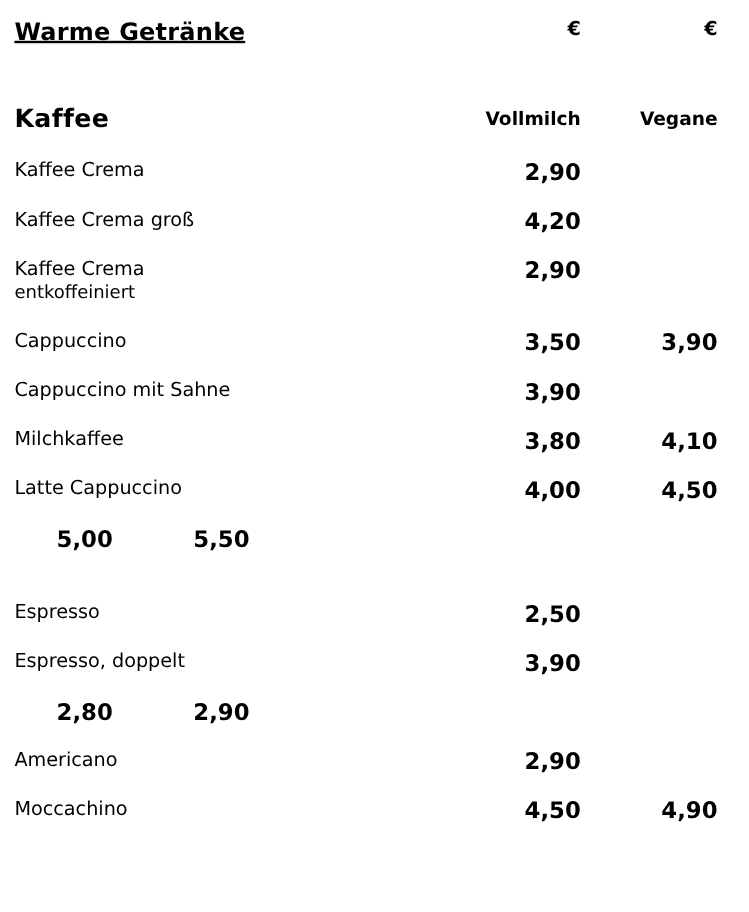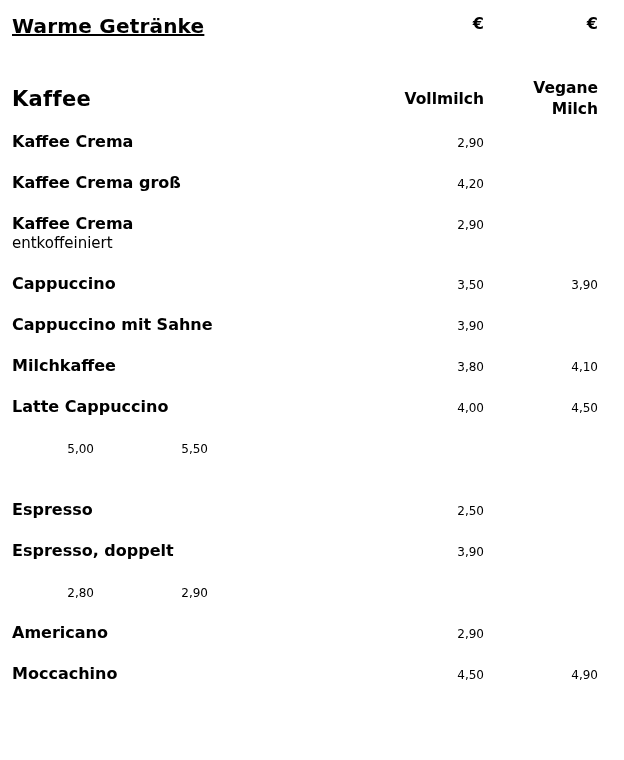--- a/index.html
+++ b/index.html
@@ -83,36 +83,36 @@
     display: block;
   }
 
   
   .item-row {
     min-height: 41px;
     padding-top: 6px;
   }
   .item-name {
     font-size: 16px;
-    font-weight: bold;
+    font-weight: normal;
     line-height: 1.28;
   }
   .item-note-inline {
     font-size: 15px;
     font-weight: normal;
   }
   .item-sub {
     font-size: 15px;
     font-weight: normal;
     line-height: 1.3;
     display: block;
   }
   .price {
-    font-size: 12px;
-    font-weight: normal;
+    font-size: 19px;
+    font-weight: bold;
     line-height: 1.28;
   }
   .spacer-2line {
     min-height: 60px;
   }
   .spacer-note {
     min-height: 62px;
   }
 </style>
 </head>
@@ -134,21 +134,20 @@
 
   <div class="row section-row">
     <div class="col-name">
       <span class="section-title">Kaffee</span>
     </div>
     <div class="col-price">
       <span class="colhead">Vollmilch</span>
     </div>
     <div class="col-price2">
       <span class="colhead colhead-wrap">Vegane</span>
-      <span class="colhead colhead-wrap">Milch</span>
     </div>
   </div>
 
   <div class="row item-row">
     <div class="col-name">
       <span class="item-name">Kaffee Crema</span>
     </div>
     <div class="col-price">
       <span class="price">2,90</span>
     </div>

